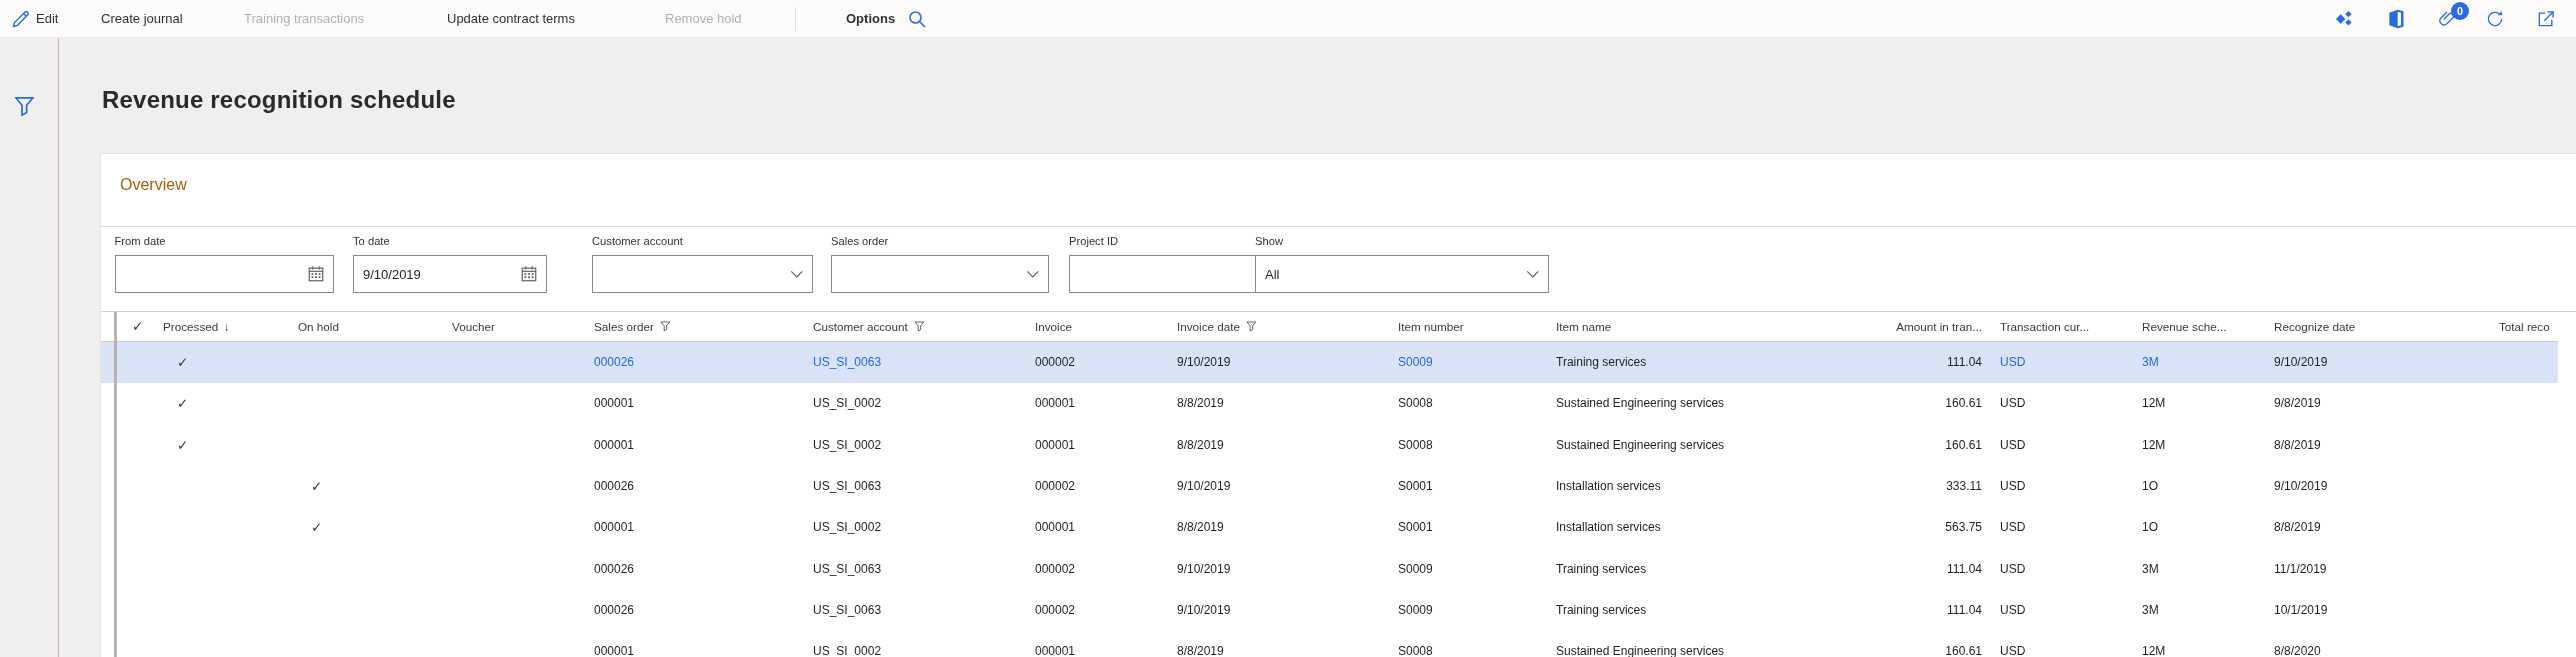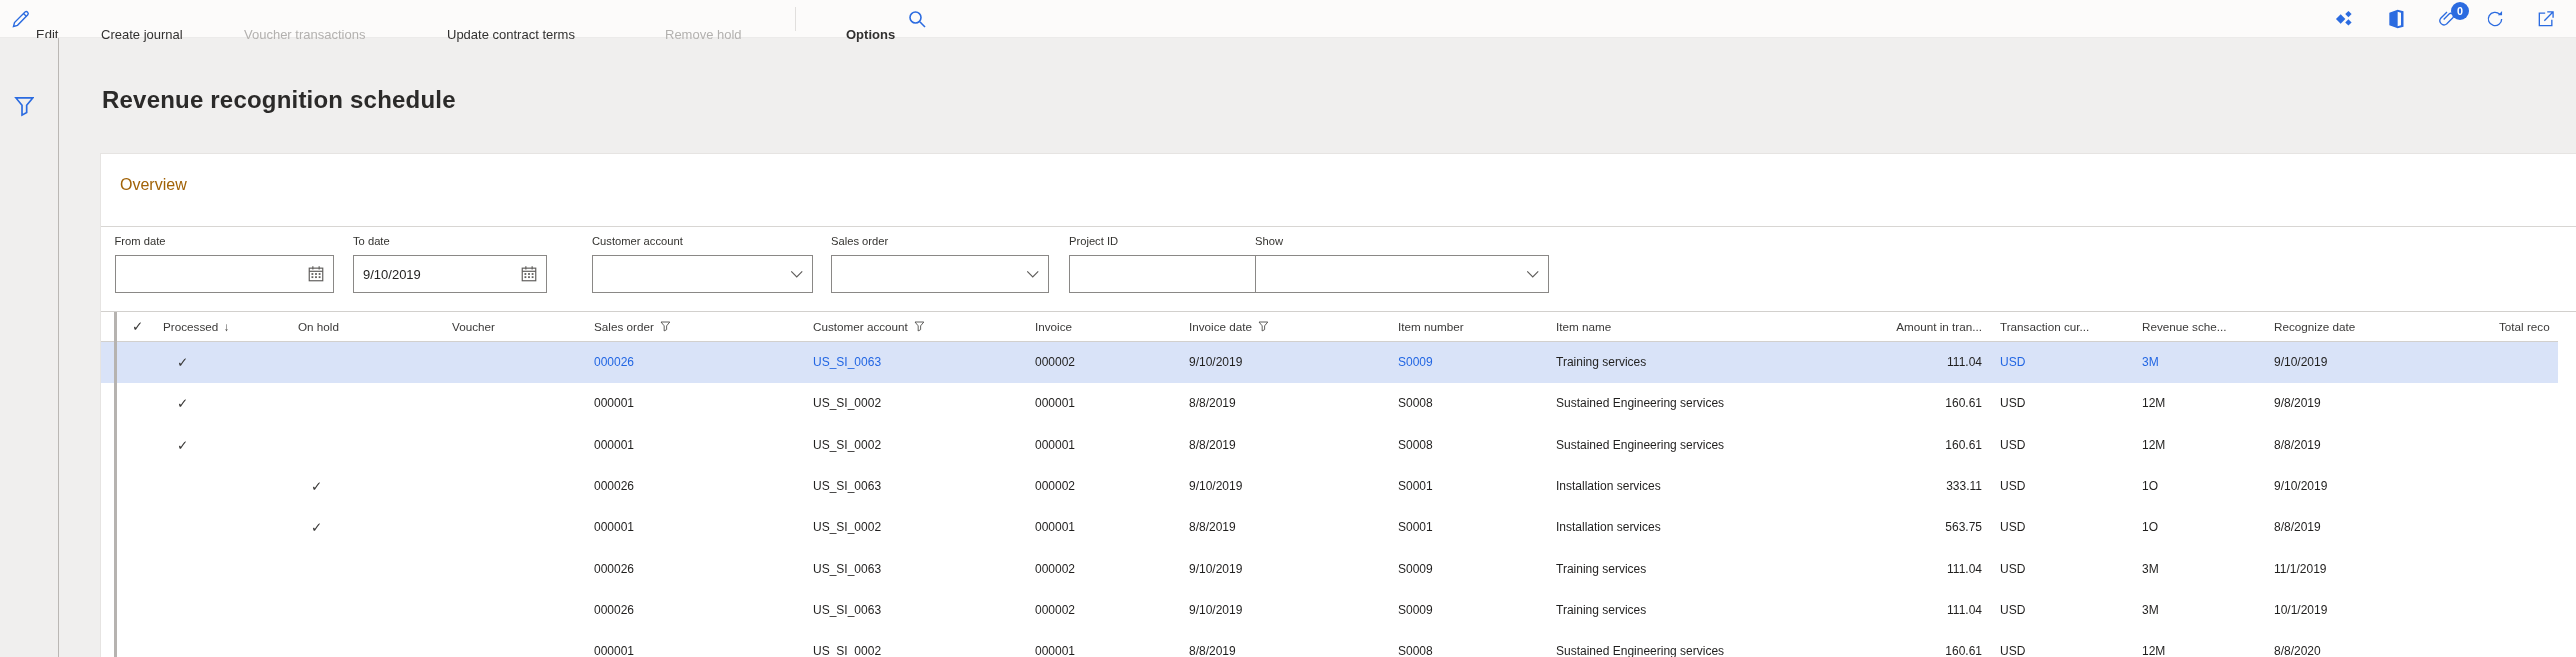--- a/index.html
+++ b/index.html
@@ -4,21 +4,21 @@
 <style>
   * { margin:0; padding:0; box-sizing:border-box; }
   html,body { width:2576px; height:658px; overflow:hidden; }
   body {
     font-family:"Liberation Sans","DejaVu Sans",sans-serif;
     background:#f0efee; color:#252423; position:relative;
   }
   
   .toolbar { position:absolute; left:0; top:0; width:2576px; height:38px;
              background:#fcfbfa; border-bottom:0.9px solid #ecebea; }
-  .tb-item { position:absolute; top:16px; height:38px; line-height:38px;
+  .tb-item { position:absolute; top:0; height:38px; line-height:38px;
              font-size:13px; color:#323130; cursor:pointer; white-space:nowrap; }
   .tb-item.disabled { color:#b3b1af; }
   .tb-item.bold { font-weight:700;margin-left:32px; }
   .tb-sep { position:absolute; top:7.2px; width:0.9px; height:23.4px; background:#e1dfdd; }
   .tb-ico { position:absolute; top:9px; width:20px; height:20px; color:#2b6be0; }
   .badge { position:absolute; width:18px; height:18px; border-radius:50%;
            background:#2b6be0; color:#fff; font-size:10.8px; font-weight:700;
            text-align:center; line-height:18px; }
   svg.i { display:block; width:100%; height:100%; }
   
@@ -55,21 +55,21 @@
   .hc .fun { display:inline-block; width:10.8px; height:10.8px; margin-left:6.3px; color:#4a4947; vertical-align:-0.9px; }
   .hc .sort { margin-left:5.4px; font-size:11.7px; color:#4a4947; }
   .rows { position:absolute; left:0; top:188px; width:2457px; height:317px; overflow:hidden; }
   .row { position:absolute; left:0; width:2457px; height:41px; background:#fff; cursor:pointer; }
   .row.sel { background:#d9e3f8; }
   .cell { position:absolute; top:0; height:41px; line-height:41px; font-size:12px;
           color:#201f1e; white-space:nowrap; }
   .cell.link { color:#2266e3; }
   .ck { font-size:13.5px; color:#3b3a39; font-family:"DejaVu Sans",sans-serif; }
   .c1{left:31px;}  .c2{left:62px;}  .r2{left:76px;} .c3{left:197px;} .r3{left:210px;}
-  .c4{left:351px;} .c5{left:493px;} .c6{left:712px;} .c7{left:934px;} .c8{left:1076px;margin-left:12px;}
+  .c4{left:351px;} .c5{left:493px;} .c6{left:712px;} .c7{left:934px;} .c8{left:1076px;}
   .c9{left:1297px;}.c10{left:1455px;}
   .c11{left:1737px;width:144px;text-align:right;}
   .c12{left:1899px;}.c13{left:2041px;}.c14{left:2173px;}.c15{left:2398px;}
 </style>
 </head>
 <body>
 
 <svg width="0" height="0" style="position:absolute">
   <defs>
     <symbol id="sym-funnel" viewBox="0 0 16 16">
@@ -125,21 +125,21 @@
 </svg>
 
 <div class="toolbar">
   <span class="tb-ico" style="left:10.8px">
       <svg class="i" viewBox="0 0 22 22" width="20" height="20">
         <use href="#sym-pencil"></use>
       </svg>
     </span>
   <span class="tb-item" style="left:36px">Edit</span>
   <span class="tb-item" style="left:101px">Create journal</span>
-  <span class="tb-item disabled" style="left:244px">Voucher transactions</span>
+  <span class="tb-item disabled" style="left:244px">Training transactions</span>
   <span class="tb-item" style="left:447px">Update contract terms</span>
   <span class="tb-item disabled" style="left:665px">Remove hold</span>
   <span class="tb-sep" style="left:795px"></span>
   <span class="tb-item bold" style="left:814px">Options</span>
   <span class="tb-ico" style="left:907px">
       <svg class="i" viewBox="0 0 22 22" width="20" height="20">
         <use href="#sym-search"></use>
       </svg>
     </span>
 
@@ -230,20 +230,21 @@
     <input value="" style="">
     <span class="f-chev">
         <svg class="i" viewBox="0 0 15 12" width="13.5" height="10.8">
           <use href="#sym-chev"></use>
         </svg>
       </span>
   </div>
 
   <div class="f-label fx6">Show</div>
   <div class="f-box fx6">
+    <input value="All" style="">
     <span class="f-chev">
         <svg class="i" viewBox="0 0 15 12" width="13.5" height="10.8">
           <use href="#sym-chev"></use>
         </svg>
       </span>
   </div>
 
   <div class="grid-top"></div>
   <div class="grid-header">
     <div class="hc c1"><span class="ck">✓</span></div>

